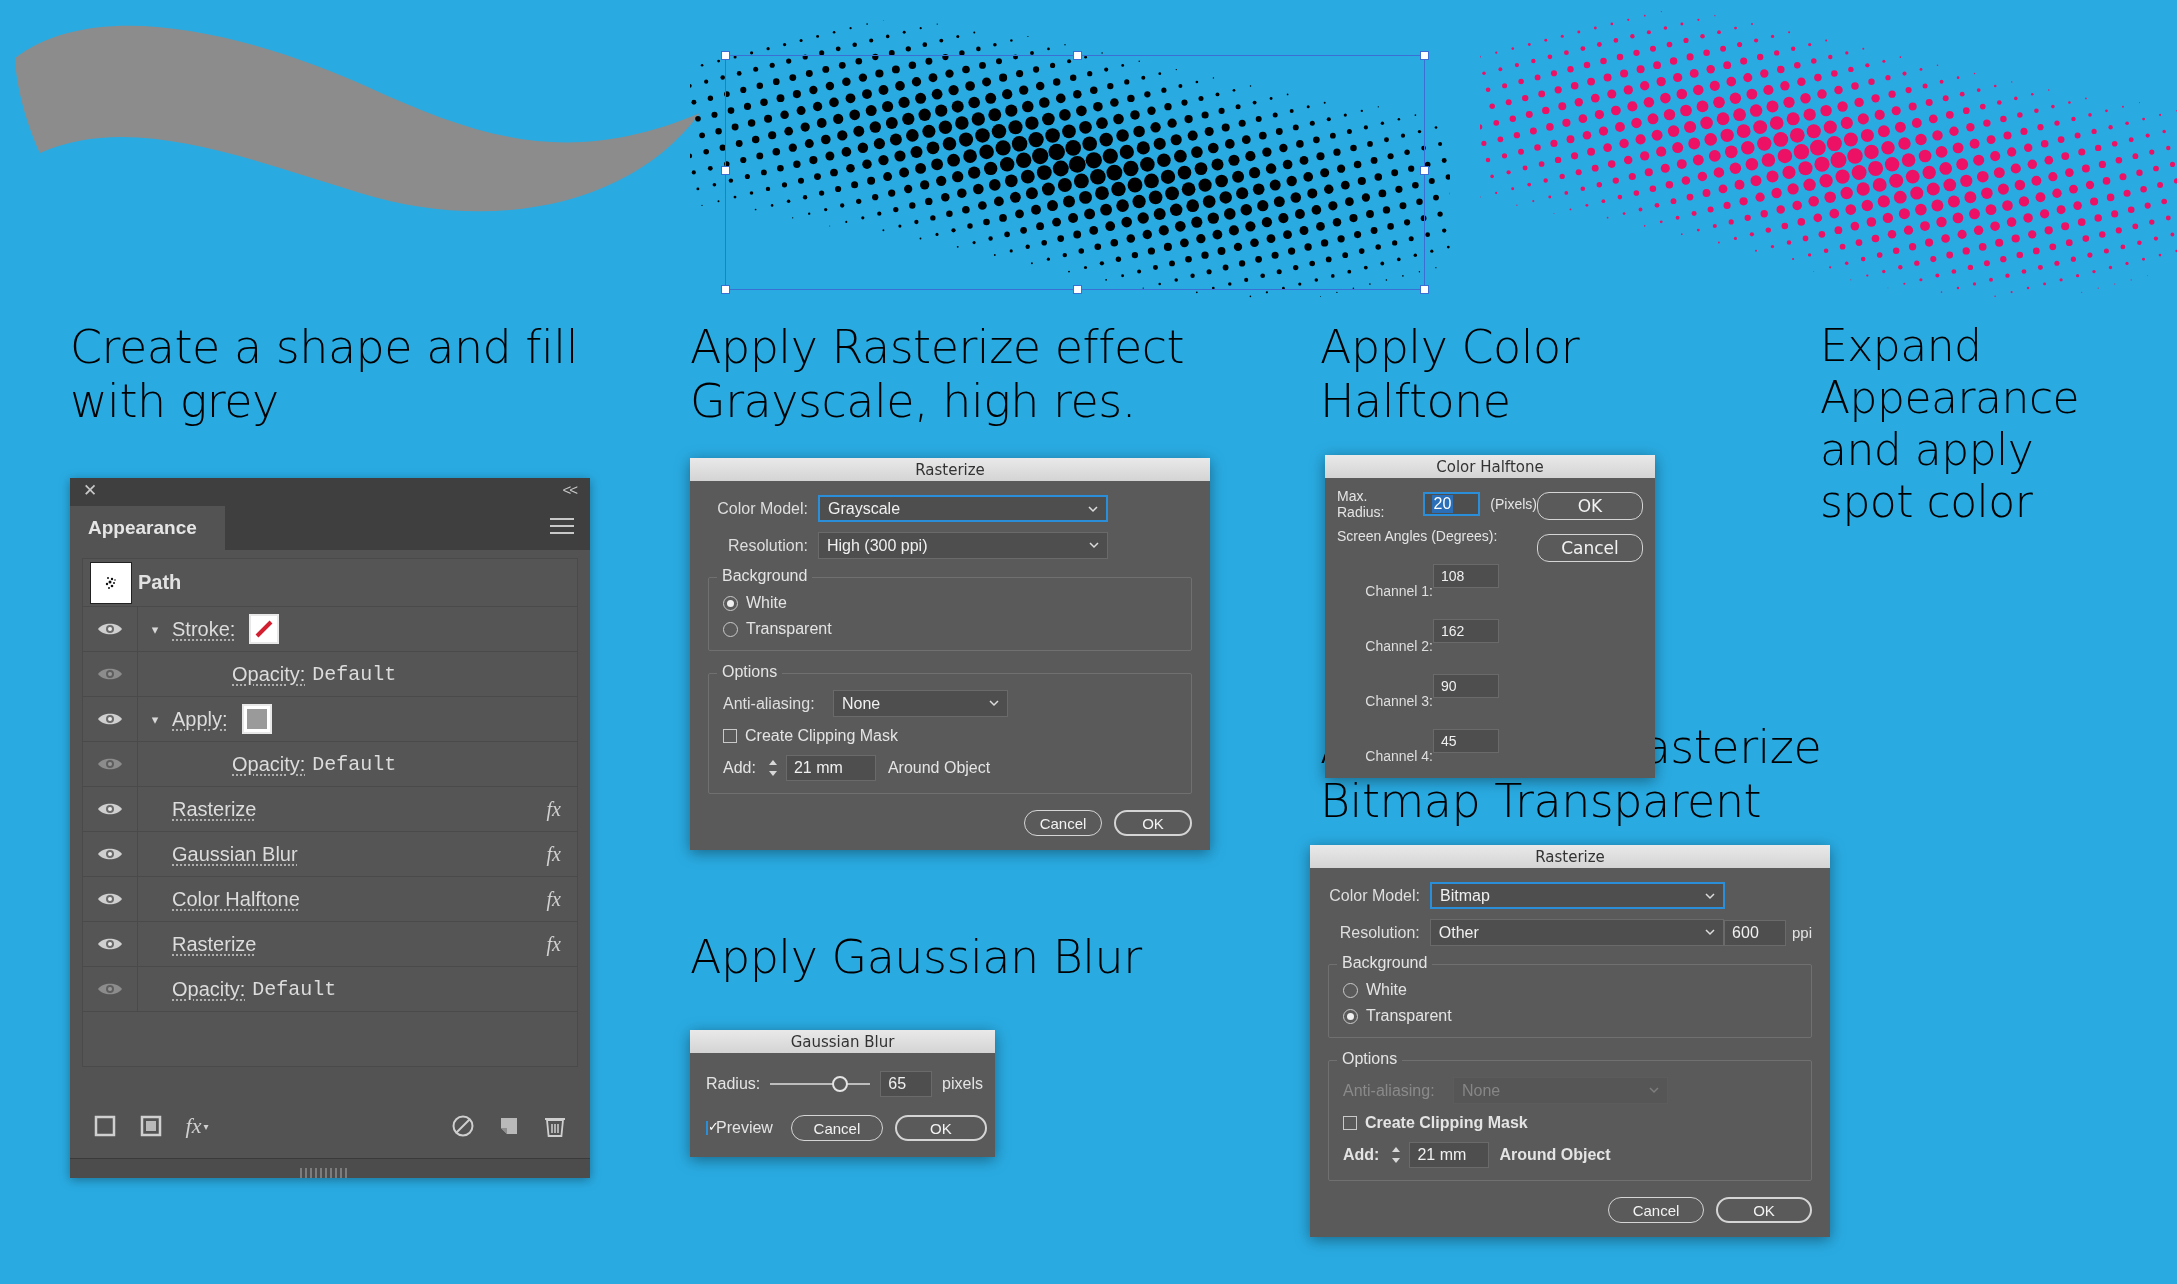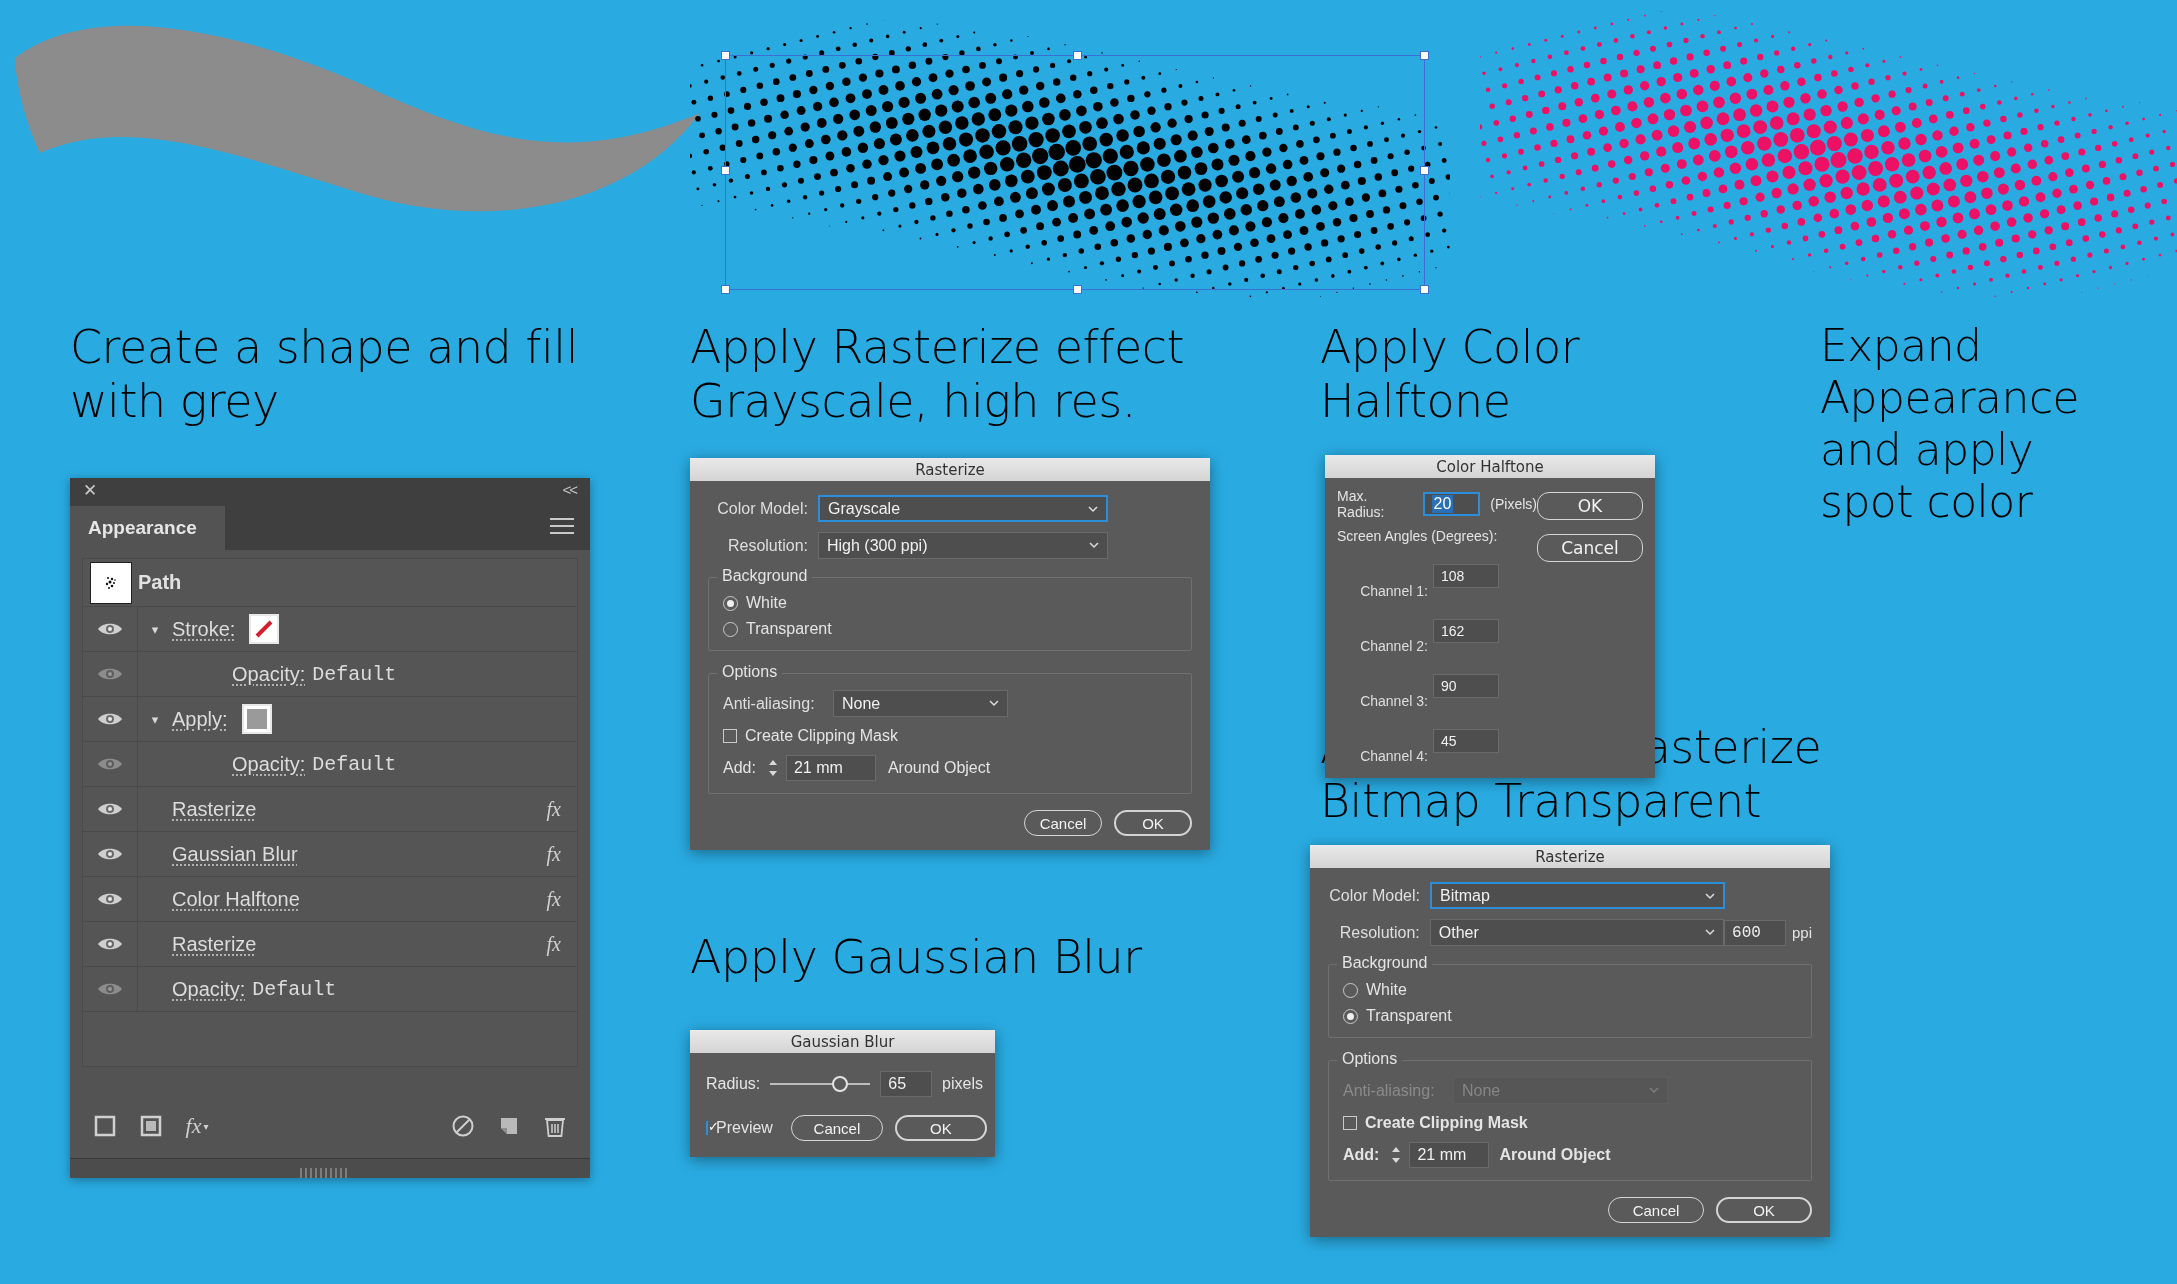--- a/index.html
+++ b/index.html
@@ -120,21 +120,21 @@
   .btn.def { border-width:2px; }
   .btnrow { display:flex; justify-content:flex-end; gap:12px; margin-top:6px; }
 
   .stepper { width:18px; height:24px; display:flex; flex-direction:column;
              align-items:center; justify-content:center; margin-right:4px; }
 
   
   #dlg-halftone { left:1325px; top:455px; width:330px; }
   #dlg-halftone .dlg-body { padding:10px 12px; font-size:14px; }
   #dlg-halftone .ch { display:flex; align-items:center; margin-bottom:9px; }
-  #dlg-halftone .ch .flabel { width:96px; text-align:center; padding-left:18px; font-size:14px;margin-top:30px; }
+  #dlg-halftone .ch .flabel { width:96px; text-align:right; padding-left:18px; font-size:14px;margin-top:30px; }
   #dlg-halftone .ch .tfield { width:66px; height:24px; font-size:14px; }
   #dlg-halftone .btn { border-radius:12px; min-width:92px; height:28px; font-size:17px;
                        font-family:"DejaVu Sans", sans-serif; }
 
   
   #dlg-gauss { left:690px; top:1030px; width:305px; }
   .slider { flex:1; height:2px; background:#bdbdbd; position:relative; margin:0 10px; }
   .knob { position:absolute; left:62%; top:-7px; width:16px; height:16px; border-radius:50%;
           border:2px solid #e4e4e4; background:#5a5a5a; }
 </style>
@@ -1629,21 +1629,21 @@
       </div>
     </div>
     <div class="frow">
       <div class="flabel" style="width:92px;">Resolution:</div>
       <div class="select" style="width:295px; margin-left:10px;">
         <span>Other</span>
         <svg class="chev" viewBox="0 0 10 10">
             <path d="M1,3 L5,7 L9,3" fill="none" stroke="#dcdcdc" stroke-width="1.5"></path>
           </svg>
       </div>
-      <div class="tfield" style="width:62px;margin-left:0;font-family:Liberation Mono, monospace;">
+      <div class="tfield" style="width:62px;margin-left:0;">
         <span>600</span>
       </div>
       <span style="margin-left:6px;font-size:15px;">ppi</span>
     </div>
 
     <div class="group" style="margin-top:18px;">
       <div class="group-lab">Background</div>
       <div class="radio">
         <span class="rdot"></span>
         <span>White</span>

